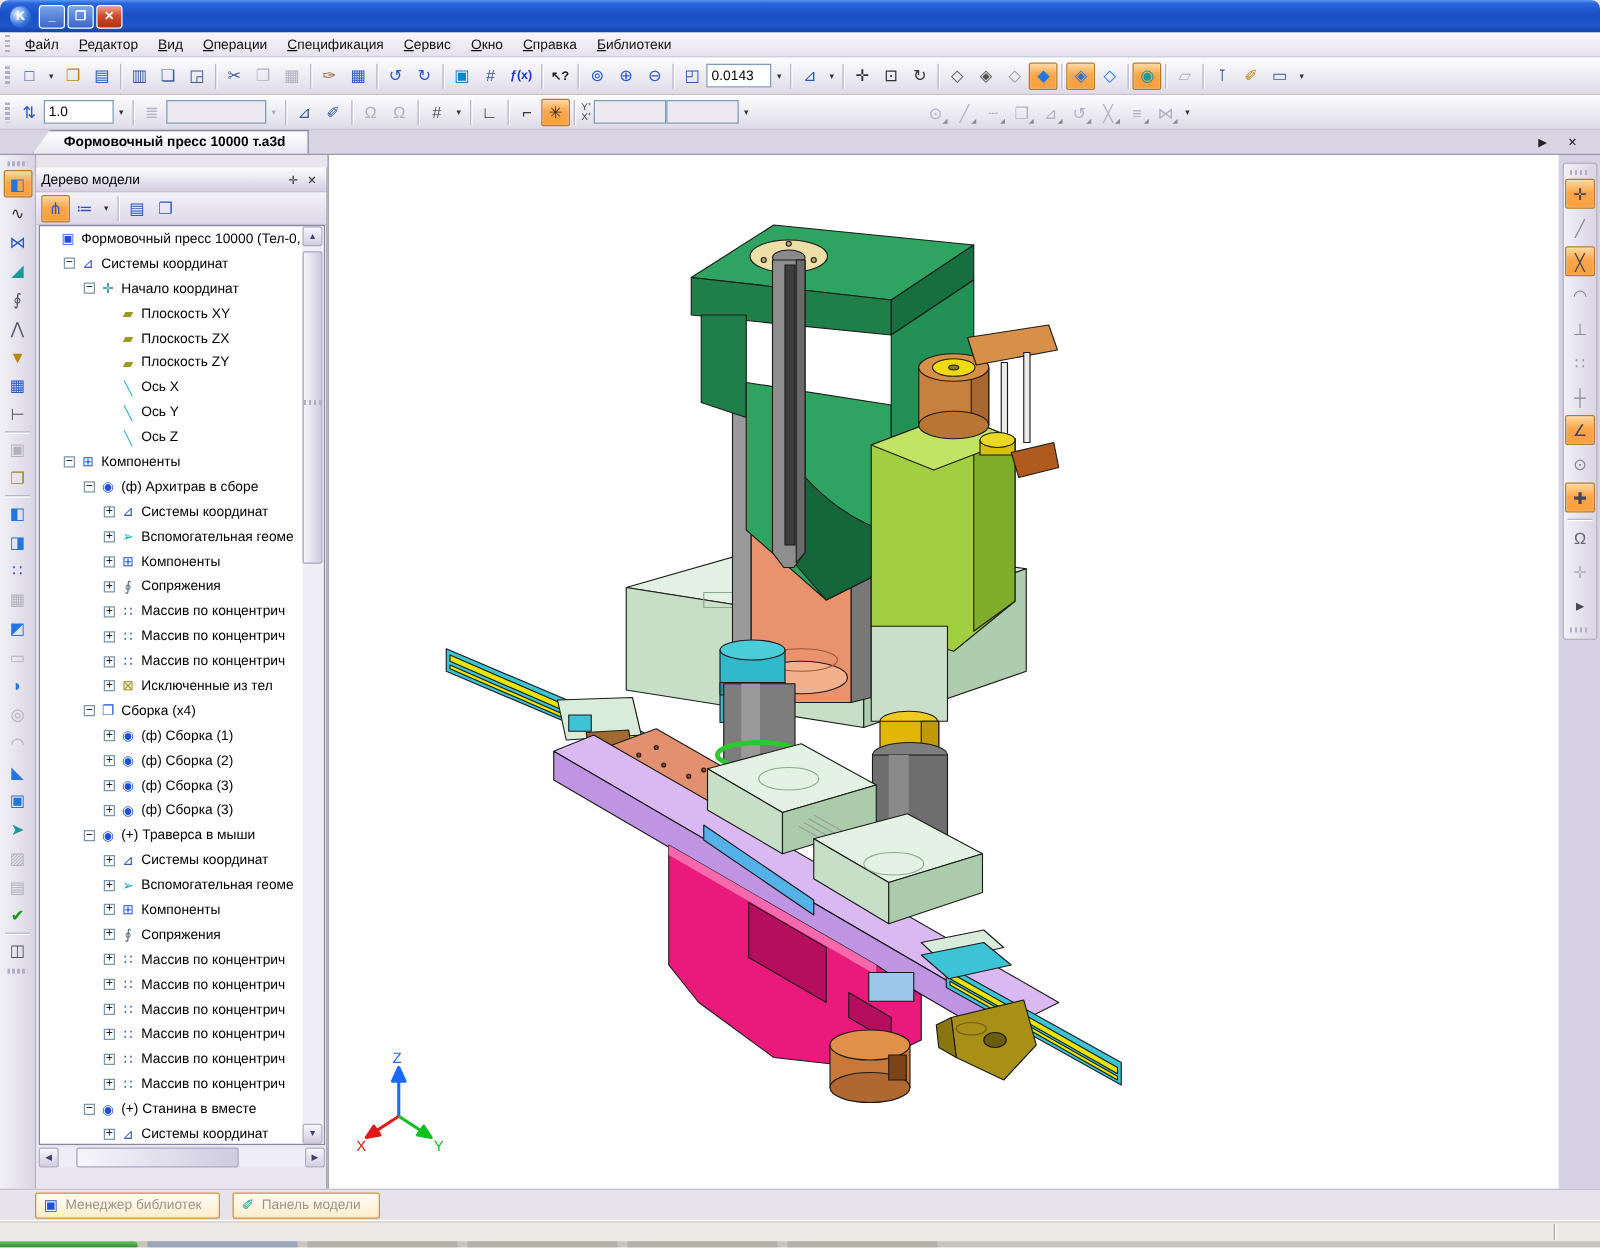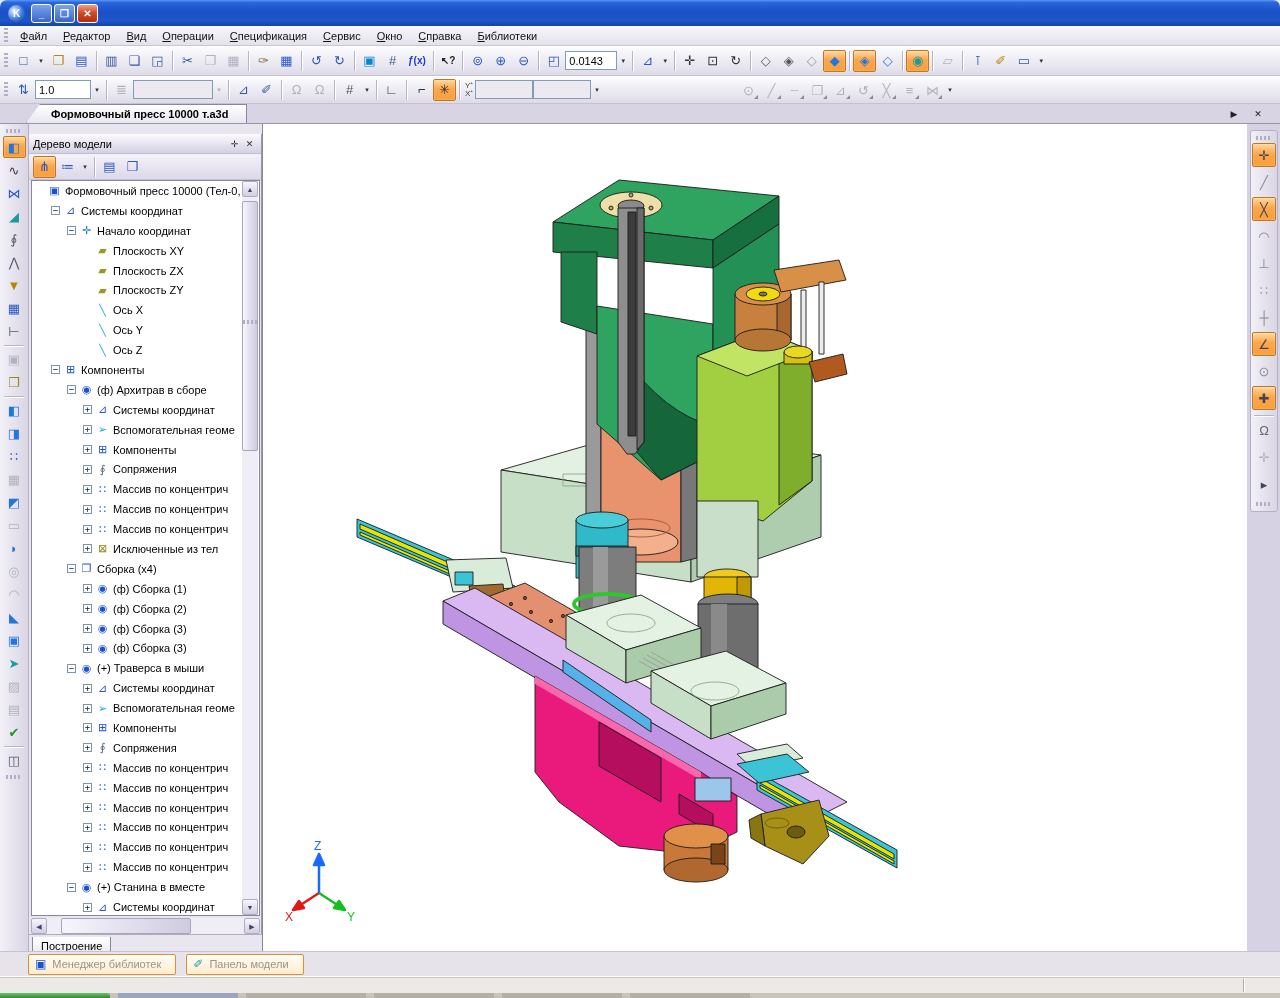--- a/index.html
+++ b/index.html
@@ -689,23 +689,20 @@
     <div class="sb-thumb" style="right:0;top:20px;width:16px;height:250px;">
       <div class="hgrip" style="margin-top:118px;"></div>
     </div>
     <div class="sb-btn" style="right:0;bottom:0;">▼</div>
   </div>
   <div id="hscroll-track">
     <div class="sb-btn" style="left:0;top:0;">◀</div>
     <div class="sb-thumb" style="left:30px;top:0;width:130px;height:16px;"></div>
     <div class="sb-btn" style="right:0;top:0;">▶</div>
   </div>
-  <div id="tree-bottom">
-    <span id="tab-postroenie">Построение</span>
-  </div>
 </div>
 
 <div id="viewport">
 <svg width="985" height="827" viewBox="0 0 985 827" stroke="#1b1b1b" stroke-width="0.9" stroke-linejoin="round">
 
   <g>
     <polygon points="238,346 378,306 558,331 428,376" fill="#e2f1e2"></polygon>
     <polygon points="238,346 428,376 428,458 238,428" fill="#c6dfc6"></polygon>
     <polygon points="428,376 558,331 558,413 428,458" fill="#aecdae"></polygon>
     <rect x="300" y="350" width="42" height="12" fill="none" stroke="#8aa88a"></rect>

